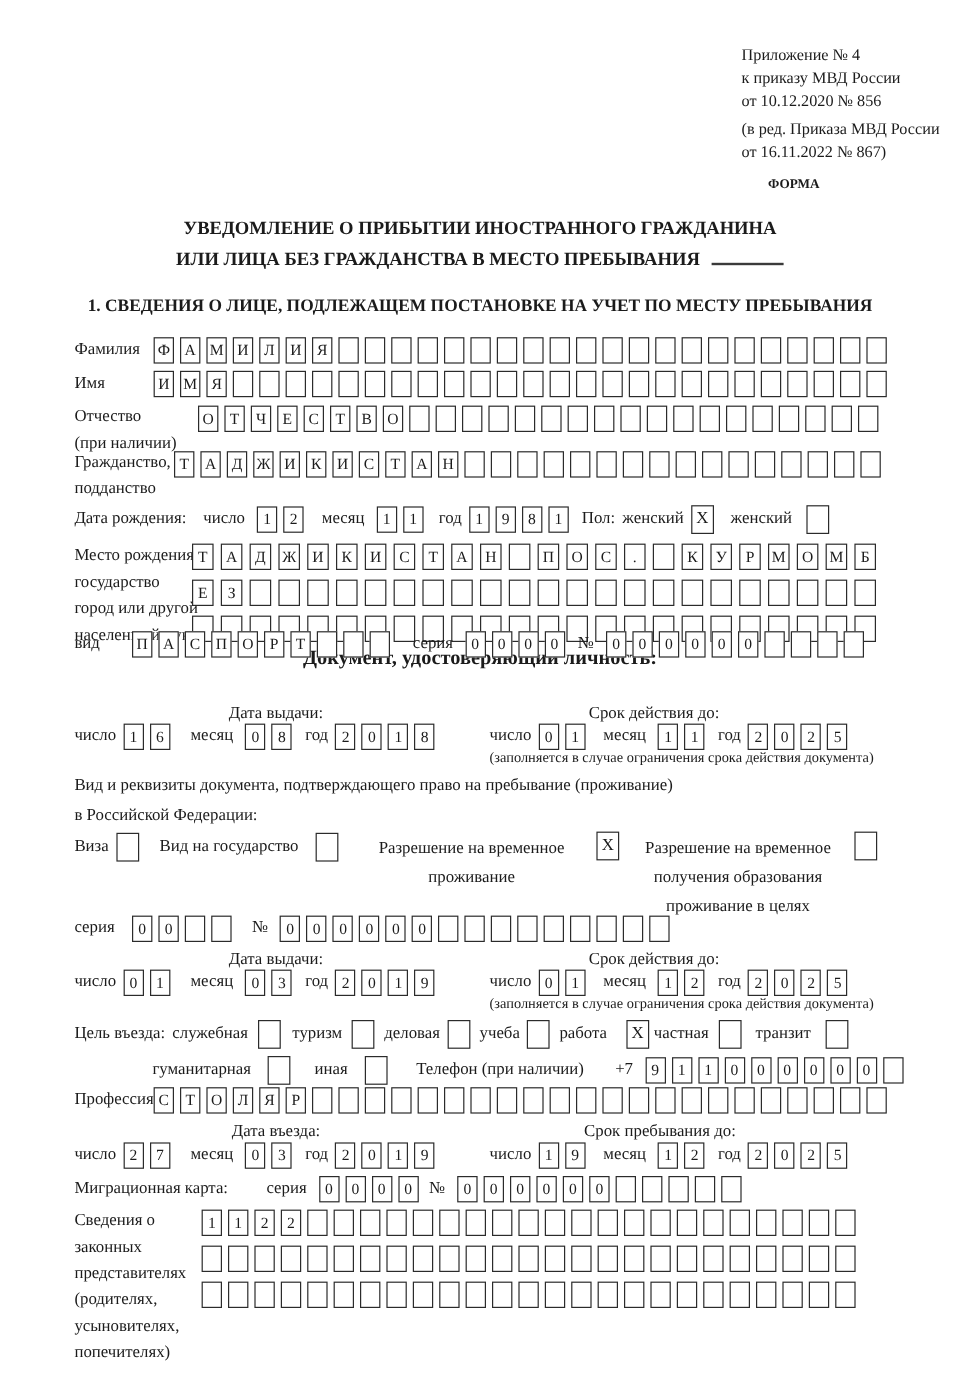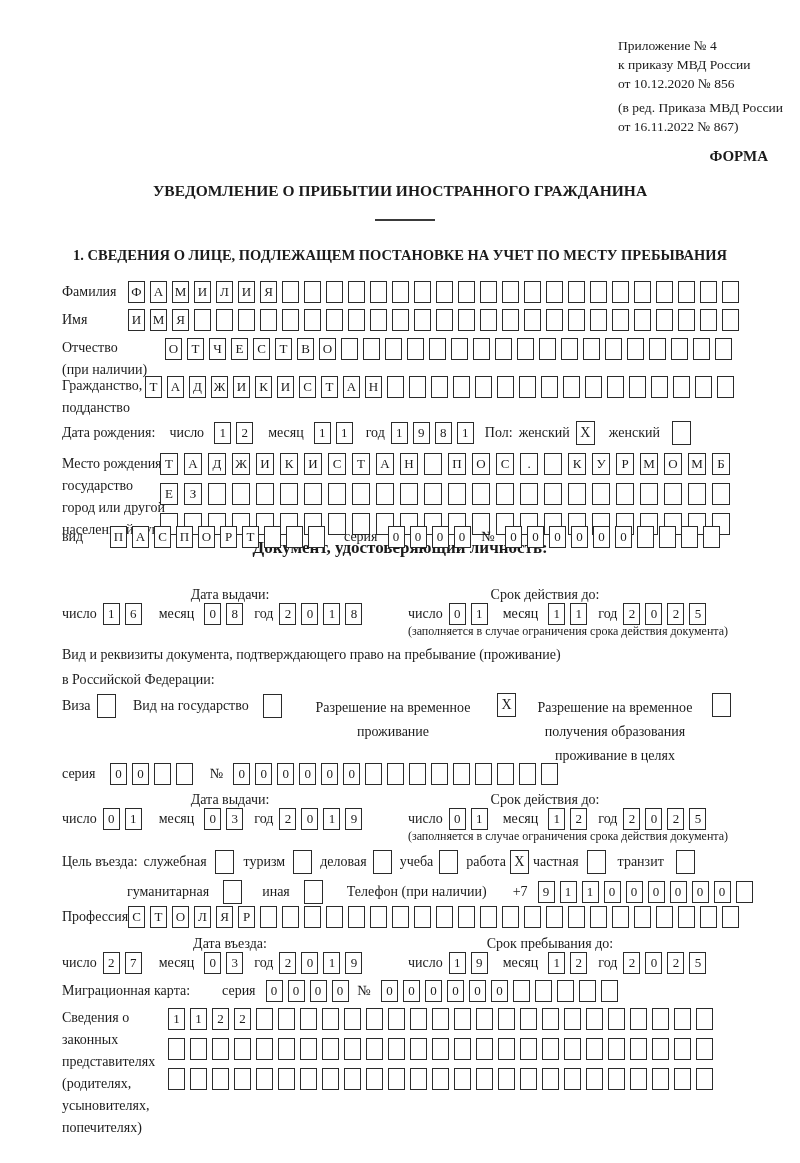--- a/index.html
+++ b/index.html
@@ -24,25 +24,25 @@
 
 <div class="page">
 
   <div class="abs" style="left:618px;top:36px;font-size:13.5px;line-height:19px">
     <div>Приложение № 4</div>
     <div>к приказу МВД России</div>
     <div>от 10.12.2020 № 856</div>
     <div style="margin-top:5px">(в ред. Приказа МВД России</div>
     <div>от 16.11.2022 № 867)</div>
   </div>
-  <div class="abs b" style="left:640px;top:148px;width:128px;text-align:right;font-size:15px">ФОРМА</div>
+  <div class="abs b" style="left:640px;top:148px;width:128px;text-align:left;font-size:11px">ФОРМА</div>
 
   <div class="abs b ctr" style="left:0;top:182px;width:800px;font-size:15.5px">УВЕДОМЛЕНИЕ О ПРИБЫТИИ ИНОСТРАННОГО ГРАЖДАНИНА</div>
   <div class="abs b ctr" style="left:0;top:205px;width:800px;font-size:15.5px">
-    <span class="titleline"></span>
+    <span>ИЛИ ЛИЦА БЕЗ ГРАЖДАНСТВА В МЕСТО ПРЕБЫВАНИЯ</span><span class="titleline"></span>
   </div>
 
   <div class="abs b ctr" style="left:0;top:247px;width:800px;font-size:14.5px">1. СВЕДЕНИЯ О ЛИЦЕ, ПОДЛЕЖАЩЕМ ПОСТАНОВКЕ НА УЧЕТ ПО МЕСТУ ПРЕБЫВАНИЯ</div>
 
   <div class="row" style="left:62px;top:281px">
     <span class="lbl" style="width:66px">Фамилия</span>
     <span class="boxes">
         <span class="cb">Ф</span>
         <span class="cb">А</span>
         <span class="cb">М</span>
@@ -463,21 +463,21 @@
   <div class="row" style="left:62px;top:850px">
     <span class="lbl">Цель въезда:</span>
     <span class="lbl" style="margin-left:6px;margin-right:8px">служебная</span>
     <span class="cbx"></span>
     <span class="lbl" style="margin-left:10px;margin-right:8px">туризм</span>
     <span class="cbx"></span>
     <span class="lbl" style="margin-left:8px;margin-right:6px">деловая</span>
     <span class="cbx"></span>
     <span class="lbl" style="margin-left:8px;margin-right:6px">учеба</span>
     <span class="cbx"></span>
-    <span class="lbl" style="margin-left:8px;margin-right:4px">работа</span>
+    <span class="lbl" style="margin-left:8px;margin-right:16px">работа</span>
     <span class="cbx">X</span>
     <span class="lbl" style="margin-left:4px;margin-right:8px">частная</span>
     <span class="cbx"></span>
     <span class="lbl" style="margin-left:12px;margin-right:12px">транзит</span>
     <span class="cbx"></span>
   </div>
   <div class="row" style="left:127px;top:880px">
     <span class="lbl" style="margin-right:14px">гуманитарная</span>
     <span class="cbx"></span>
     <span class="lbl" style="margin-left:20px;margin-right:14px">иная</span>

